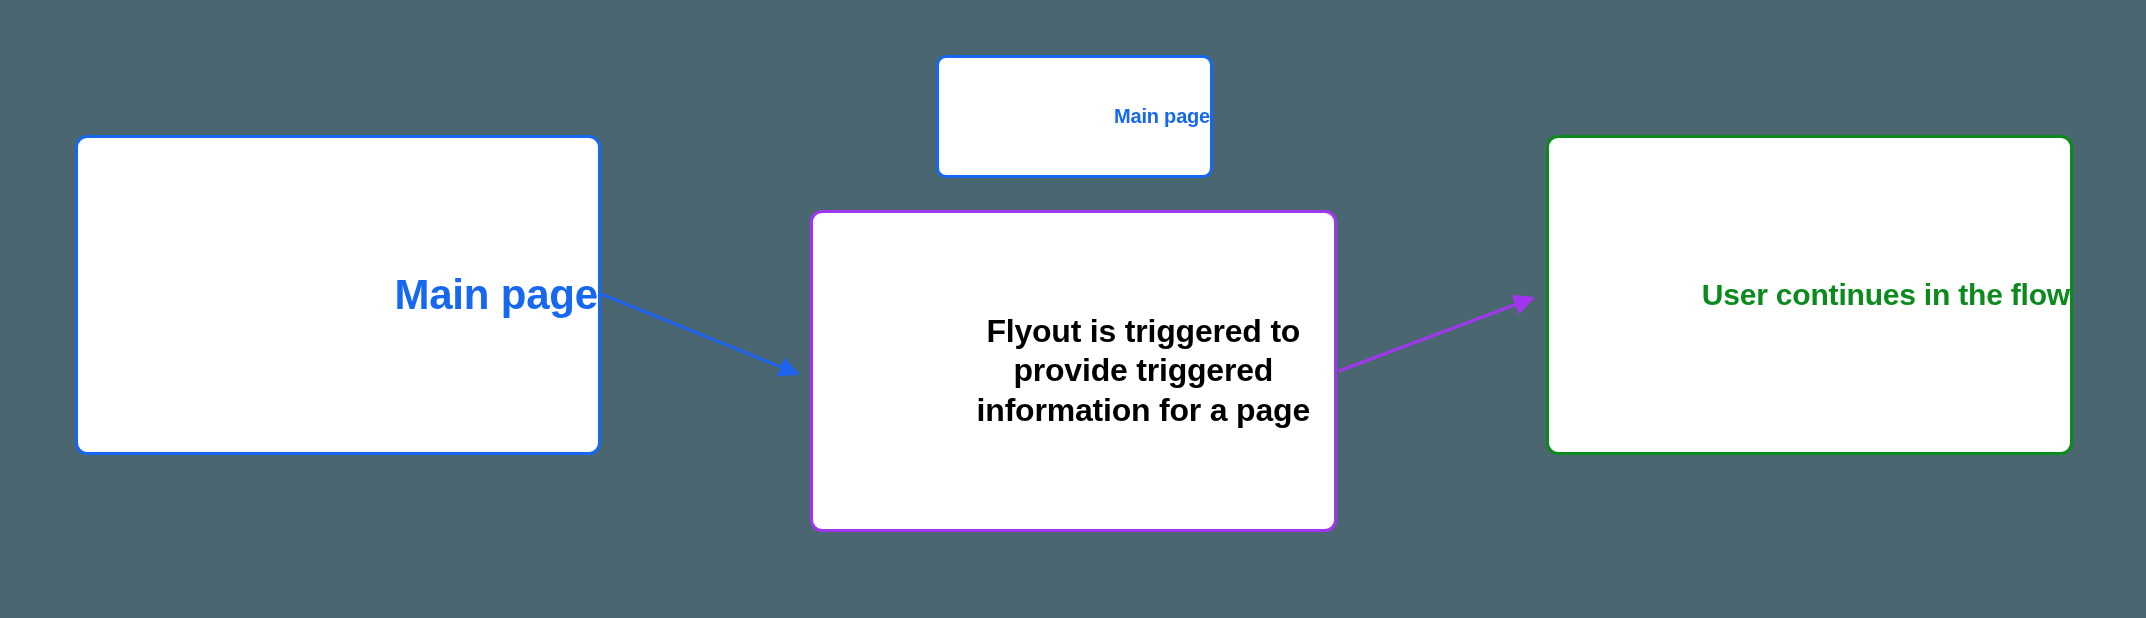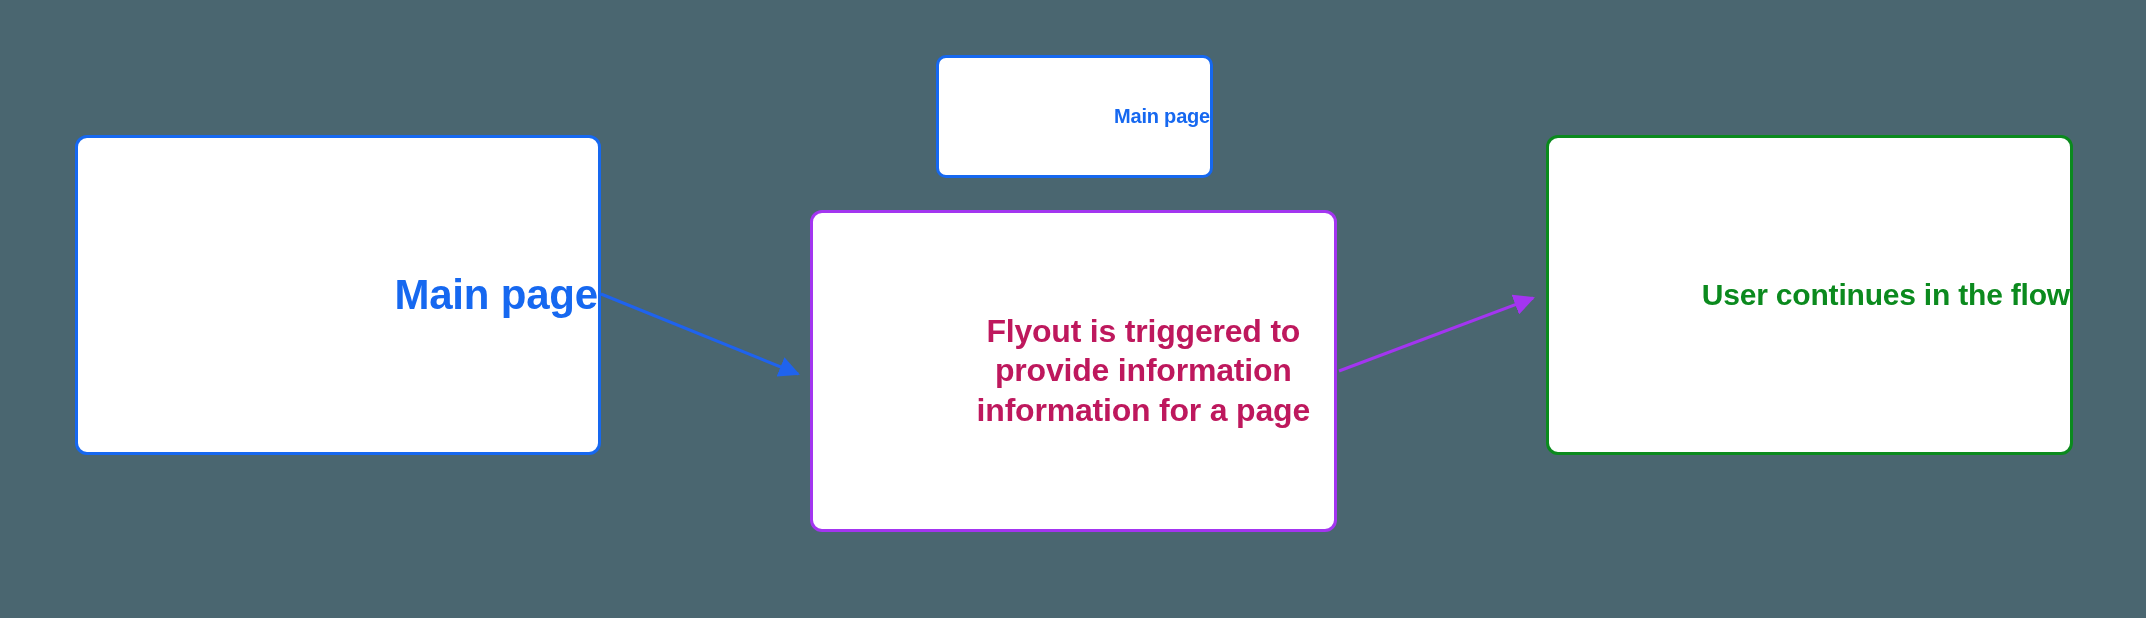--- a/index.html
+++ b/index.html
@@ -64,21 +64,21 @@
   
   #node-flyout {
     left: 810px;
     top: 210px;
     width: 527px;
     height: 322px;
     border: 3px solid #a335f0;
     border-radius: 12px;
   }
   #node-flyout .node-label {
-    color: #be185d;
+    color: #000000;
     font-size: 32px;
     padding: 0 24px;
   }
 
   
   #node-user-continues {
     left: 1546px;
     top: 135px;
     width: 527px;
     height: 320px;
@@ -122,21 +122,21 @@
     <span class="node-label">Main page</span>
   </div>
 
   <div class="node" id="node-main-page-small">
     <span class="node-label">Main page</span>
   </div>
 
   <div class="node" id="node-flyout">
     <span class="node-label">
       <span>Flyout is triggered to</span><br>
-      <span>provide information</span><br>
+      <span>provide triggered</span><br>
       <span>information for a page</span>
     </span>
   </div>
 
   <div class="node" id="node-user-continues">
     <span class="node-label">User continues in the flow</span>
   </div>
 
 </div>
 

